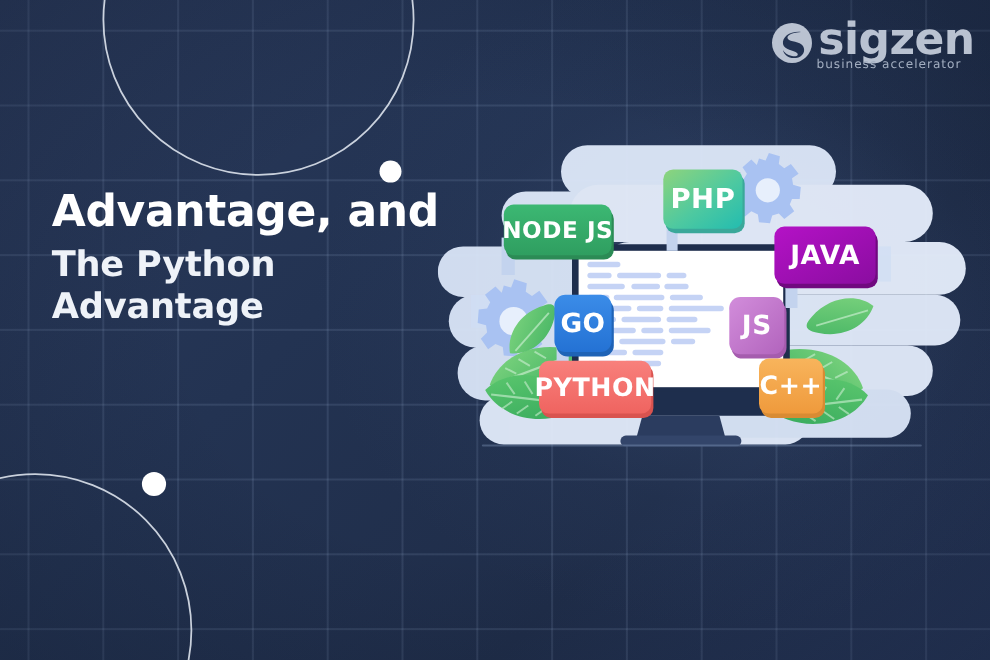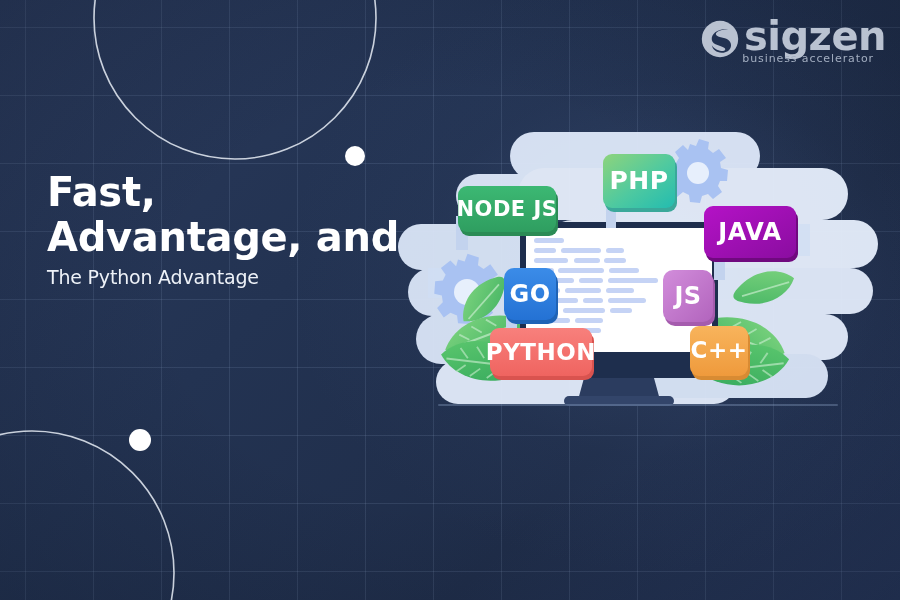--- a/index.html
+++ b/index.html
@@ -107,22 +107,22 @@
     font-size: 40px;
     font-weight: 700;
     line-height: 1.13;
     letter-spacing: -0.3px;
     font-family: "DejaVu Sans", sans-serif;
   }
   .headline .ln { display: block; }
   .subhead {
     margin: 6px 0 0 0;
     color: #eef2f8;
-    font-size: 19px;
-    font-weight: 400;
+    font-size: 32px;
+    font-weight: 700;
     letter-spacing: -0.2px;
     font-family: "DejaVu Sans", sans-serif;
   }
 
   
   .illus {
     position: absolute;
     left: 398px;
     top: 128px;
     width: 490px;
@@ -152,21 +152,20 @@
       <path d="M31 11 C20 10 12 16 13 23 C14 29 24 29 27 32 C29 34 27 36 22 35 C17 34 14 31 13 29 C14 34 19 38 26 37 C33 36 36 30 33 25 C30 20 20 21 18 18 C16 15 20 12 31 11 Z" fill="#233352"></path>
     </svg>
     <div class="logo-textwrap">
       <span class="logo-word">sigzen</span>
       <span class="logo-tag">business accelerator</span>
     </div>
   </div>
 
   <div class="copy">
     <h1 class="headline">
-      <span class="ln">Fast,</span>
       <span class="ln">Advantage, and</span>
     </h1>
     <p class="subhead">The Python Advantage</p>
   </div>
 
   <div class="illus">
     <svg viewBox="0 0 490 285" width="490" height="285">
       <defs>
         <linearGradient id="gPhp" x1="0" y1="0" x2="1" y2="1">
           <stop offset="0%" stop-color="#8ed47c"></stop>

